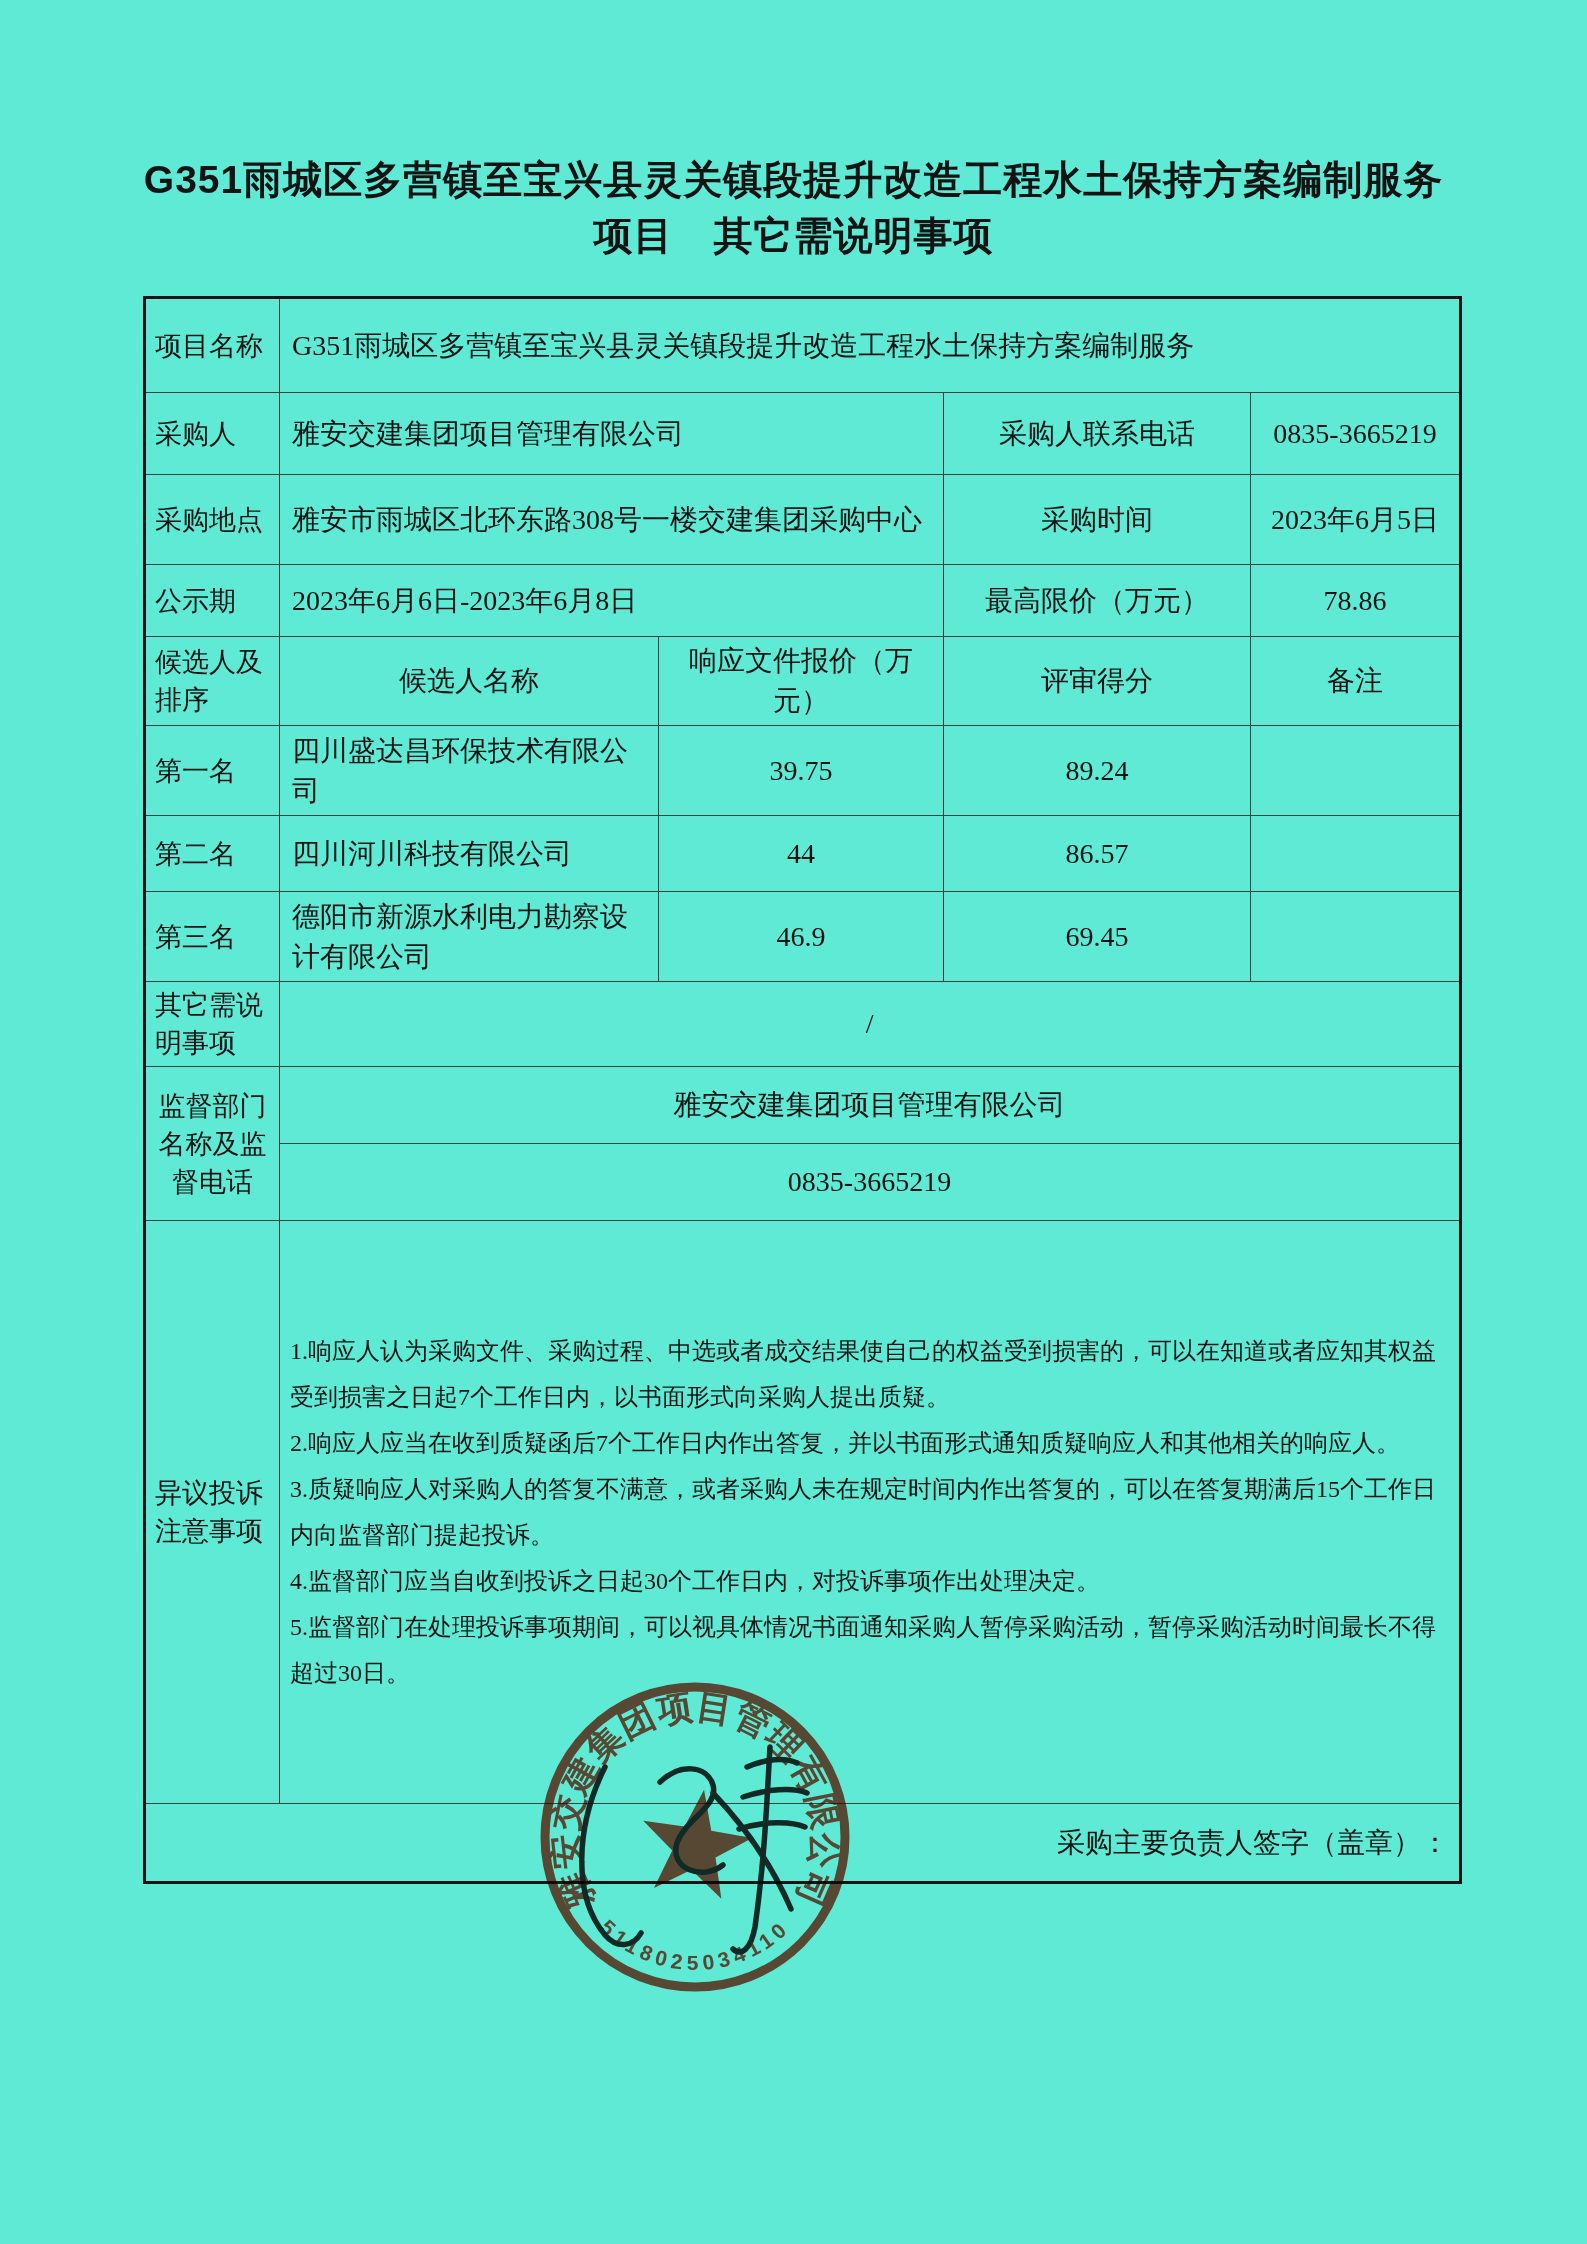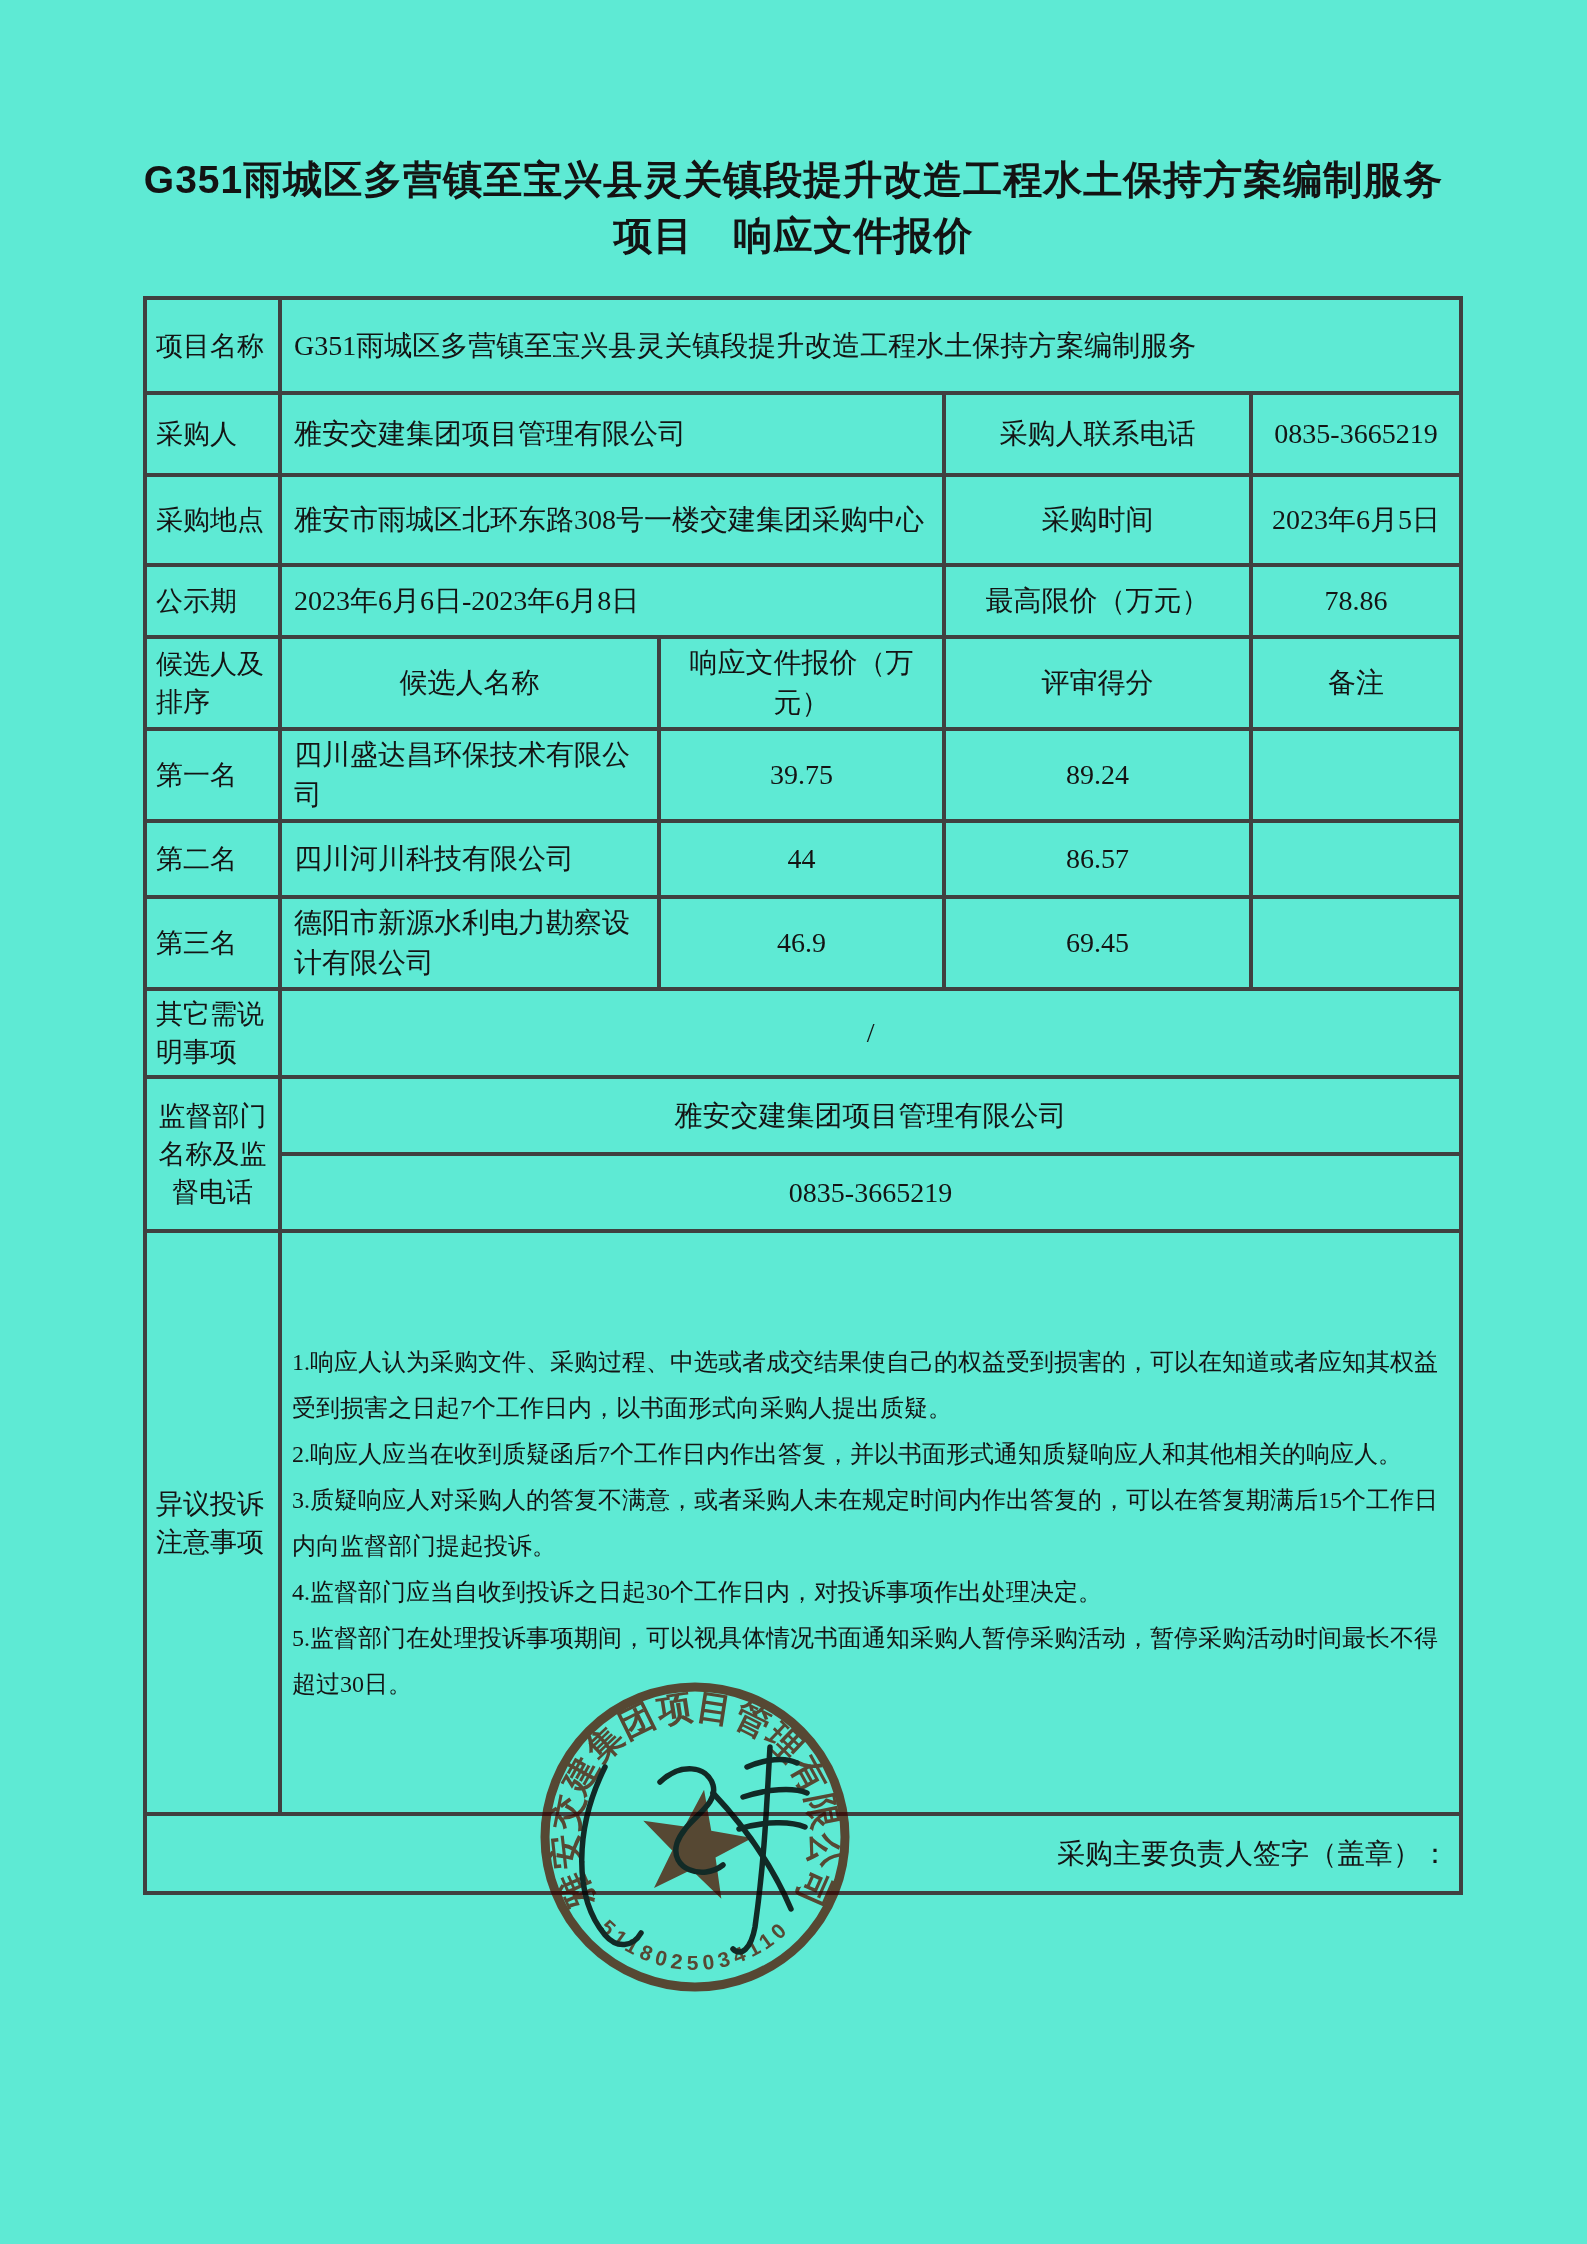--- a/index.html
+++ b/index.html
@@ -15,21 +15,21 @@
     font-family:"Liberation Sans",sans-serif;
     font-weight:700;font-size:39px;line-height:56px;letter-spacing:1px;
     color:#131313;
   }
   .doc-table{
     position:absolute;left:143px;top:296px;width:1316px;
     border-collapse:collapse;table-layout:fixed;
     border:3px solid #151515;
   }
   .doc-table td{
-    border:4px solid #404040;
+    border:1px solid #404040;
     font-size:28px;line-height:40px;
     vertical-align:middle;
     padding:4px 10px;
     word-break:break-all;
     color:#141414;
   }
   td.lbl{font-size:27px;line-height:38px;padding:4px 5px 4px 9px;}
   td.lbl-c{font-size:27px;line-height:38px;padding:4px 6px;text-align:center;}
   td.ctr{text-align:center;margin-left:12px;}
   td.price-hdr{text-align:center;padding:4px 22px;}
@@ -39,21 +39,21 @@
   .sig-cell{padding-left:10px;text-align:right;}
   .seal{position:absolute;left:455px;top:1597px;mix-blend-mode:multiply;opacity:.93;}
 </style>
 </head>
 <body>
 
 <div class="page">
 
   <div class="doc-title">
     <div>G351雨城区多营镇至宝兴县灵关镇段提升改造工程水土保持方案编制服务</div>
-    <div>项目　响应文件报价</div>
+    <div>项目　其它需说明事项</div>
   </div>
 
   <table class="doc-table">
     <colgroup>
       <col style="width:135px">
         <col style="width:379px">
         <col style="width:285px">
         <col style="width:307px">
         <col style="width:210px">
     </colgroup>

